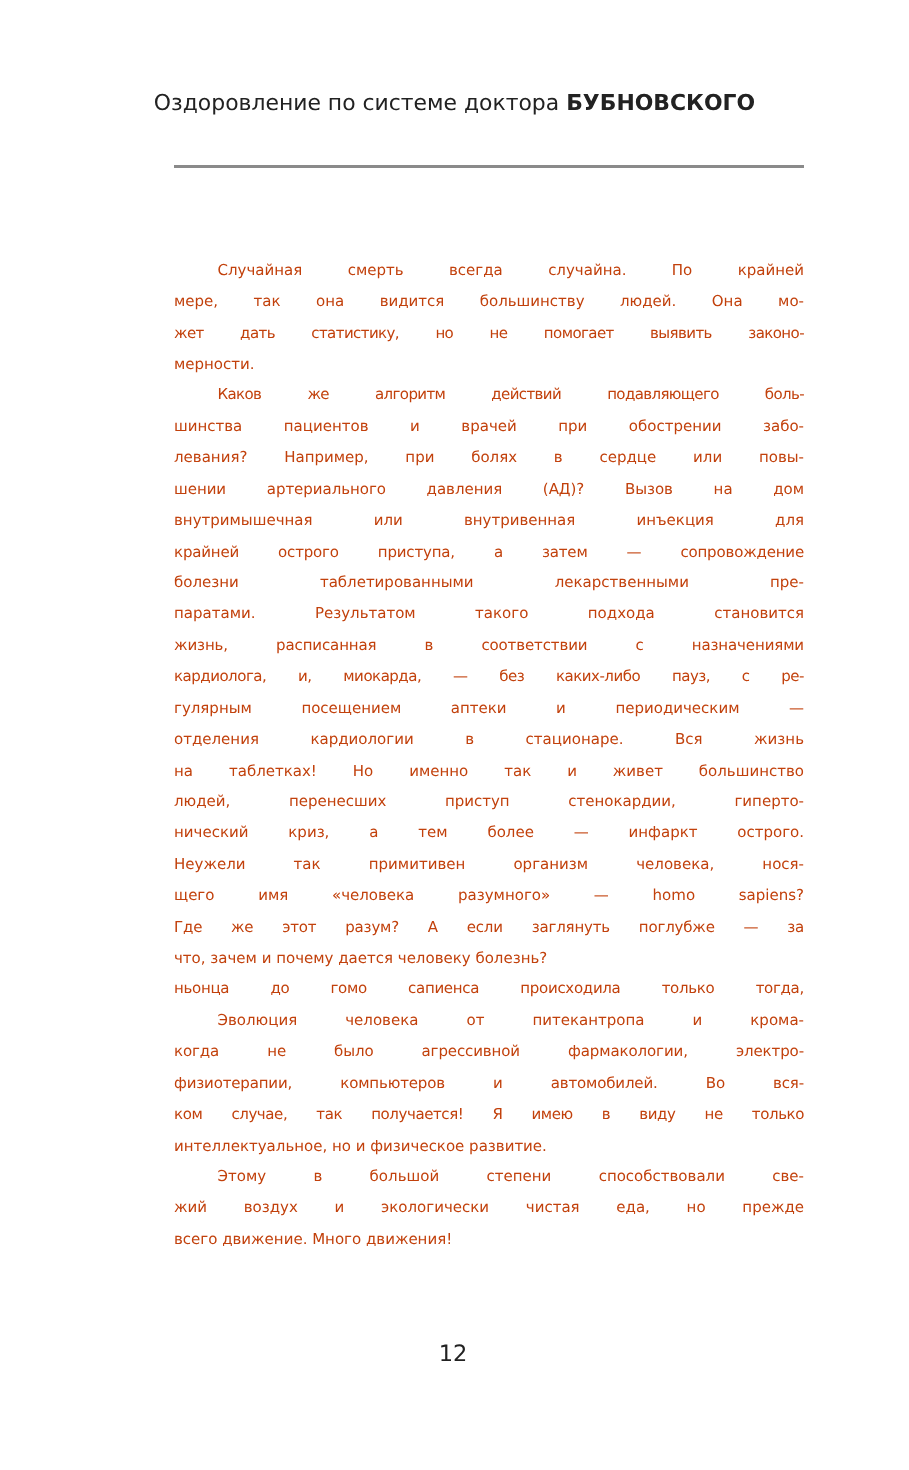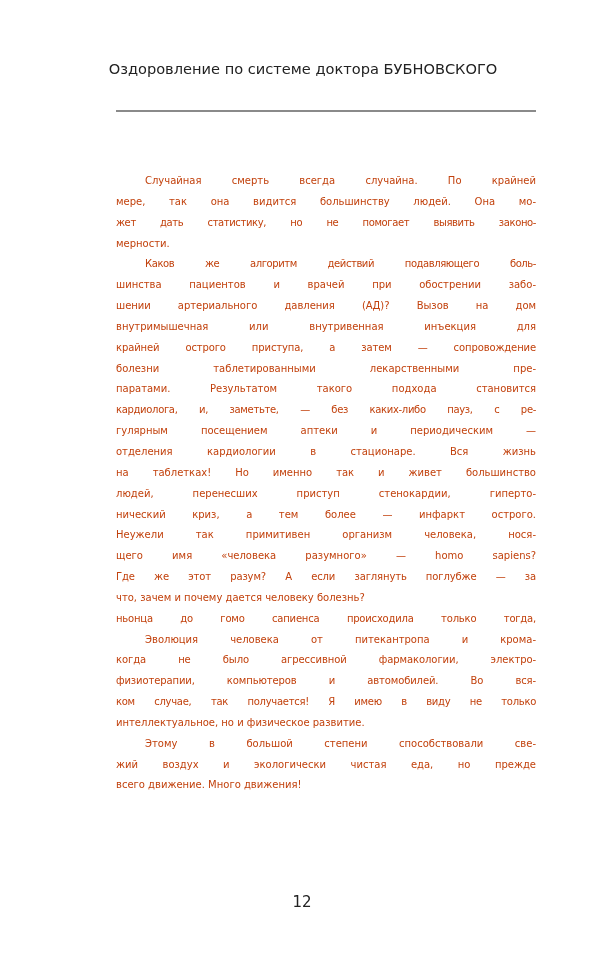--- a/index.html
+++ b/index.html
@@ -1,20 +1,20 @@
 <!DOCTYPE html>
 <html><head>
   <meta charset="utf-8">
   <style>
     html, body { margin: 0; padding: 0; background: #ffffff; }
     body { width: 606px; height: 980px; position: relative; overflow: hidden;
            font-family: "DejaVu Sans", sans-serif; color: #1a1a1a; }
     .running-head { position: absolute; top: 60px; left: 0; width: 606px; text-align: center;
                     font-size: 14.6px; color: #222; letter-spacing: 0; }
-    .running-head .bold { font-weight: normal; text-align: right; }
+    .running-head .bold { font-weight: bold; text-align: right; }
     .rule { position: absolute; top: 110px; left: 116px; width: 420px; height: 0;
             border-top: 2px solid #8a8a8a; }
     .body-text { position: absolute; top: 131px; left: 116px; width: 420px;
                  font-size: 10px; line-height: 20.85px; color: #c2410c; margin-top: 40px; }
     .line { display: block; height: 20.85px; white-space: nowrap; text-align: justify;
             text-align-last: justify; }
     .line.last { text-align-last: left; }
     .line.indent { padding-left: 29px; }
     .page-number { position: absolute; top: 893px; left: 0; width: 604px; text-align: center;
                    font-size: 15px; color: #222; }
@@ -29,26 +29,28 @@
 <div class="body-text" id="body-text">
     <div>
       <span class="line indent">Случайная смерть всегда случайна. По крайней</span>
       <span class="line" style="letter-spacing: -0.00846354px;">мере, так она видится большинству людей. Она мо-</span>
       <span class="line" style="letter-spacing: -0.387255px;">жет дать статистику, но не помогает выявить законо-</span>
       <span class="line last">мерности.</span>
     </div>
     <div>
       <span class="line indent" style="letter-spacing: -0.415625px;">Каков же алгоритм действий подавляющего боль-</span>
       <span class="line">шинства пациентов и врачей при обострении забо-</span>
+      <span class="line">левания? Например, при болях в сердце или повы-</span>
       <span class="line" style="letter-spacing: -0.0239362px;">шении артериального давления (АД)? Вызов на дом</span>
       <span class="line">внутримышечная или внутривенная инъекция для</span>
       <span class="line" style="letter-spacing: -0.115885px;">крайней острого приступа, а затем — сопровождение</span>
       <span class="line">болезни таблетированными лекарственными пре-</span>
       <span class="line">паратами. Результатом такого подхода становится</span>
-      <span class="line" style="letter-spacing: -0.32783px;">кардиолога, и, заметьте, — без каких-либо пауз, с ре-</span>
+      <span class="line" style="letter-spacing: -0.078776px;">жизнь, расписанная в соответствии с назначениями</span>
+      <span class="line" style="letter-spacing: -0.32783px;">кардиолога, и, миокарда, — без каких-либо пауз, с ре-</span>
       <span class="line">гулярным посещением аптеки и периодическим —</span>
       <span class="line">отделения кардиологии в стационаре. Вся жизнь</span>
       <span class="line">на таблетках! Но именно так и живет большинство</span>
       <span class="line">людей, перенесших приступ стенокардии, гиперто-</span>
       <span class="line">нический криз, а тем более — инфаркт острого.</span>
       <span class="line">Неужели так примитивен организм человека, нося-</span>
       <span class="line">щего имя «человека разумного» — homo sapiens?</span>
       <span class="line" style="letter-spacing: -0.119898px;">Где же этот разум? А если заглянуть поглубже — за</span>
       <span class="line last">что, зачем и почему дается человеку болезнь?</span>
     </div>

